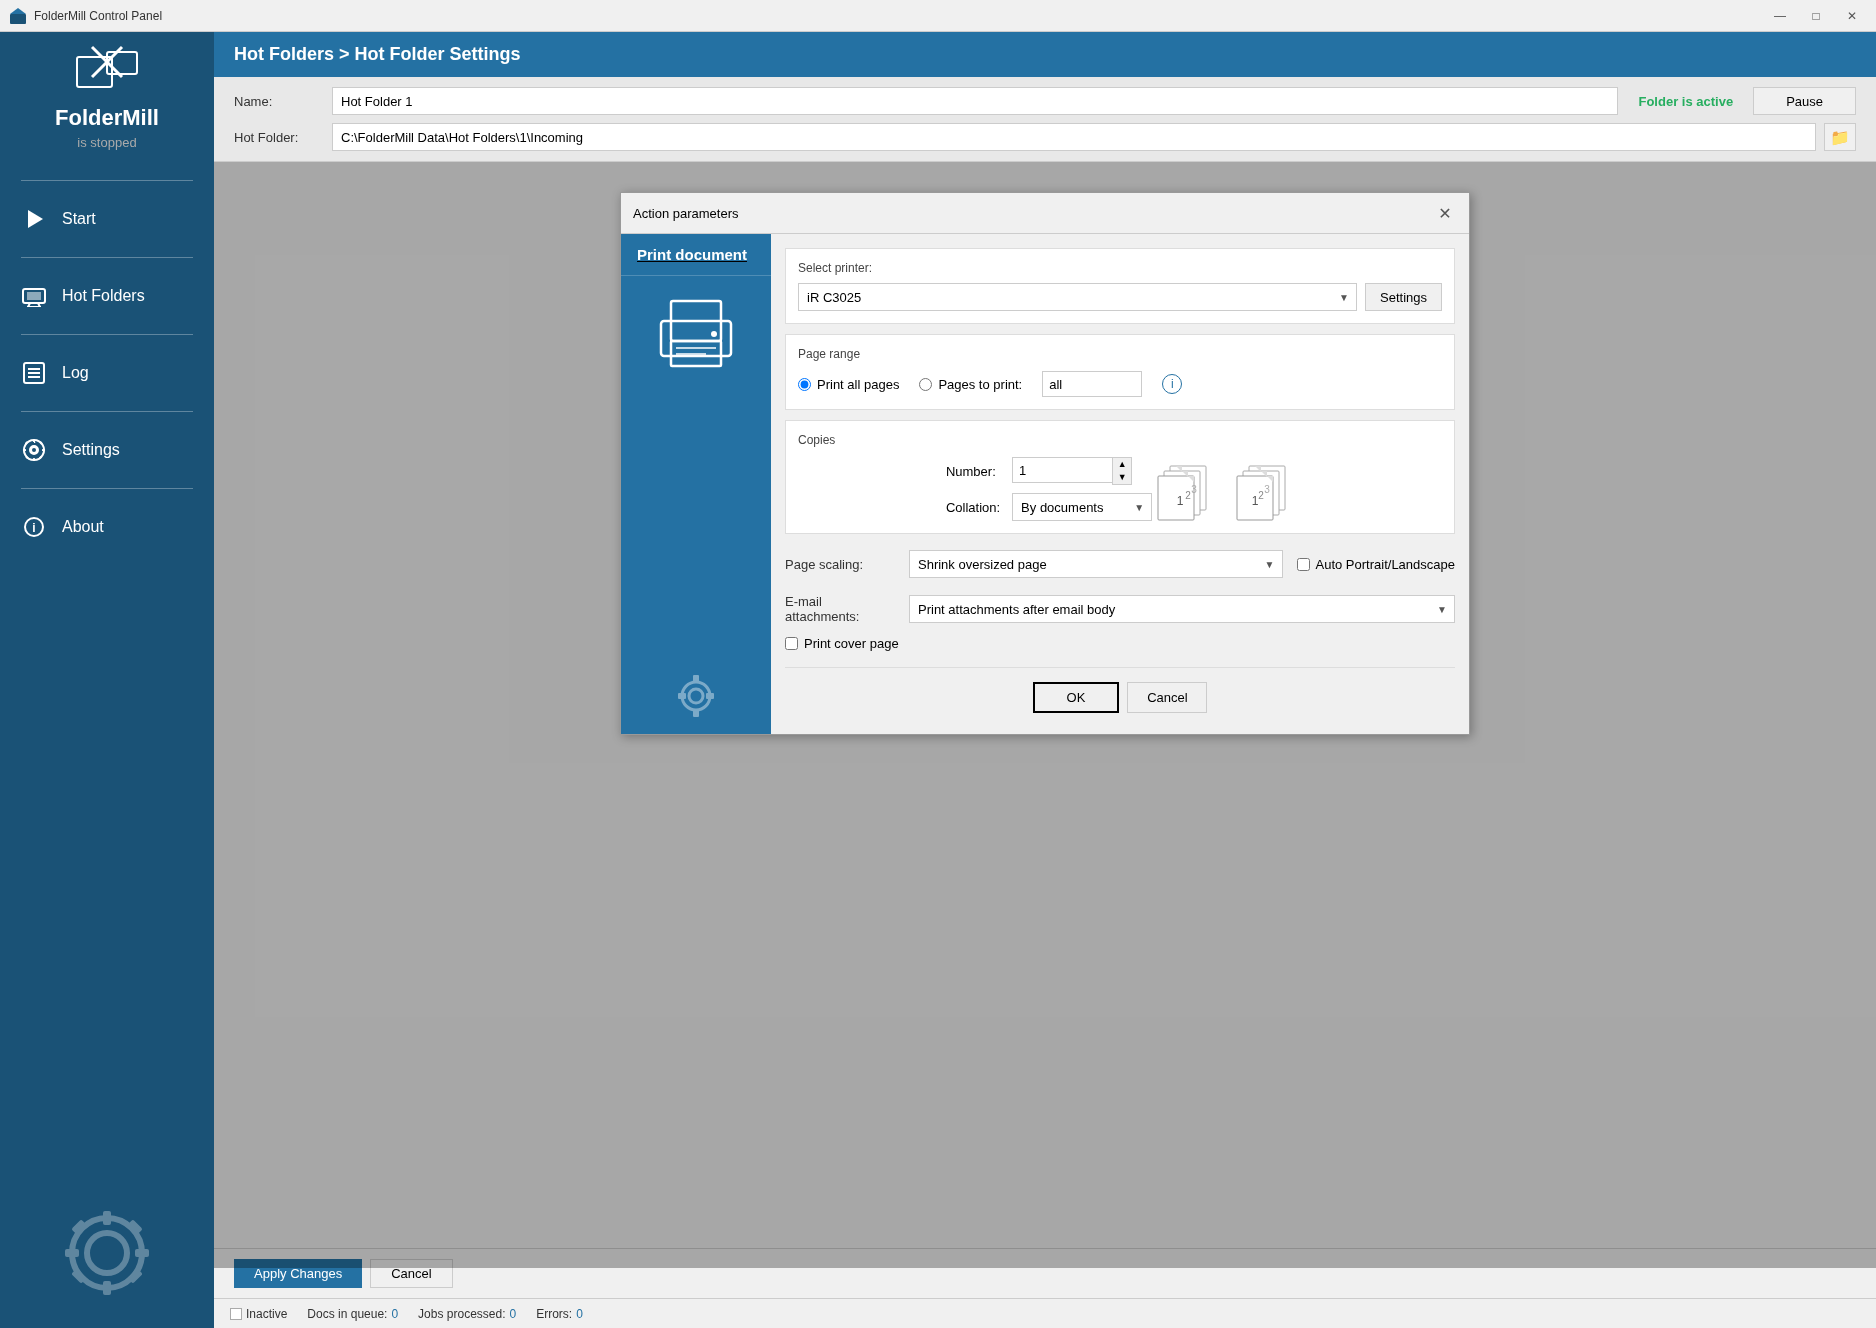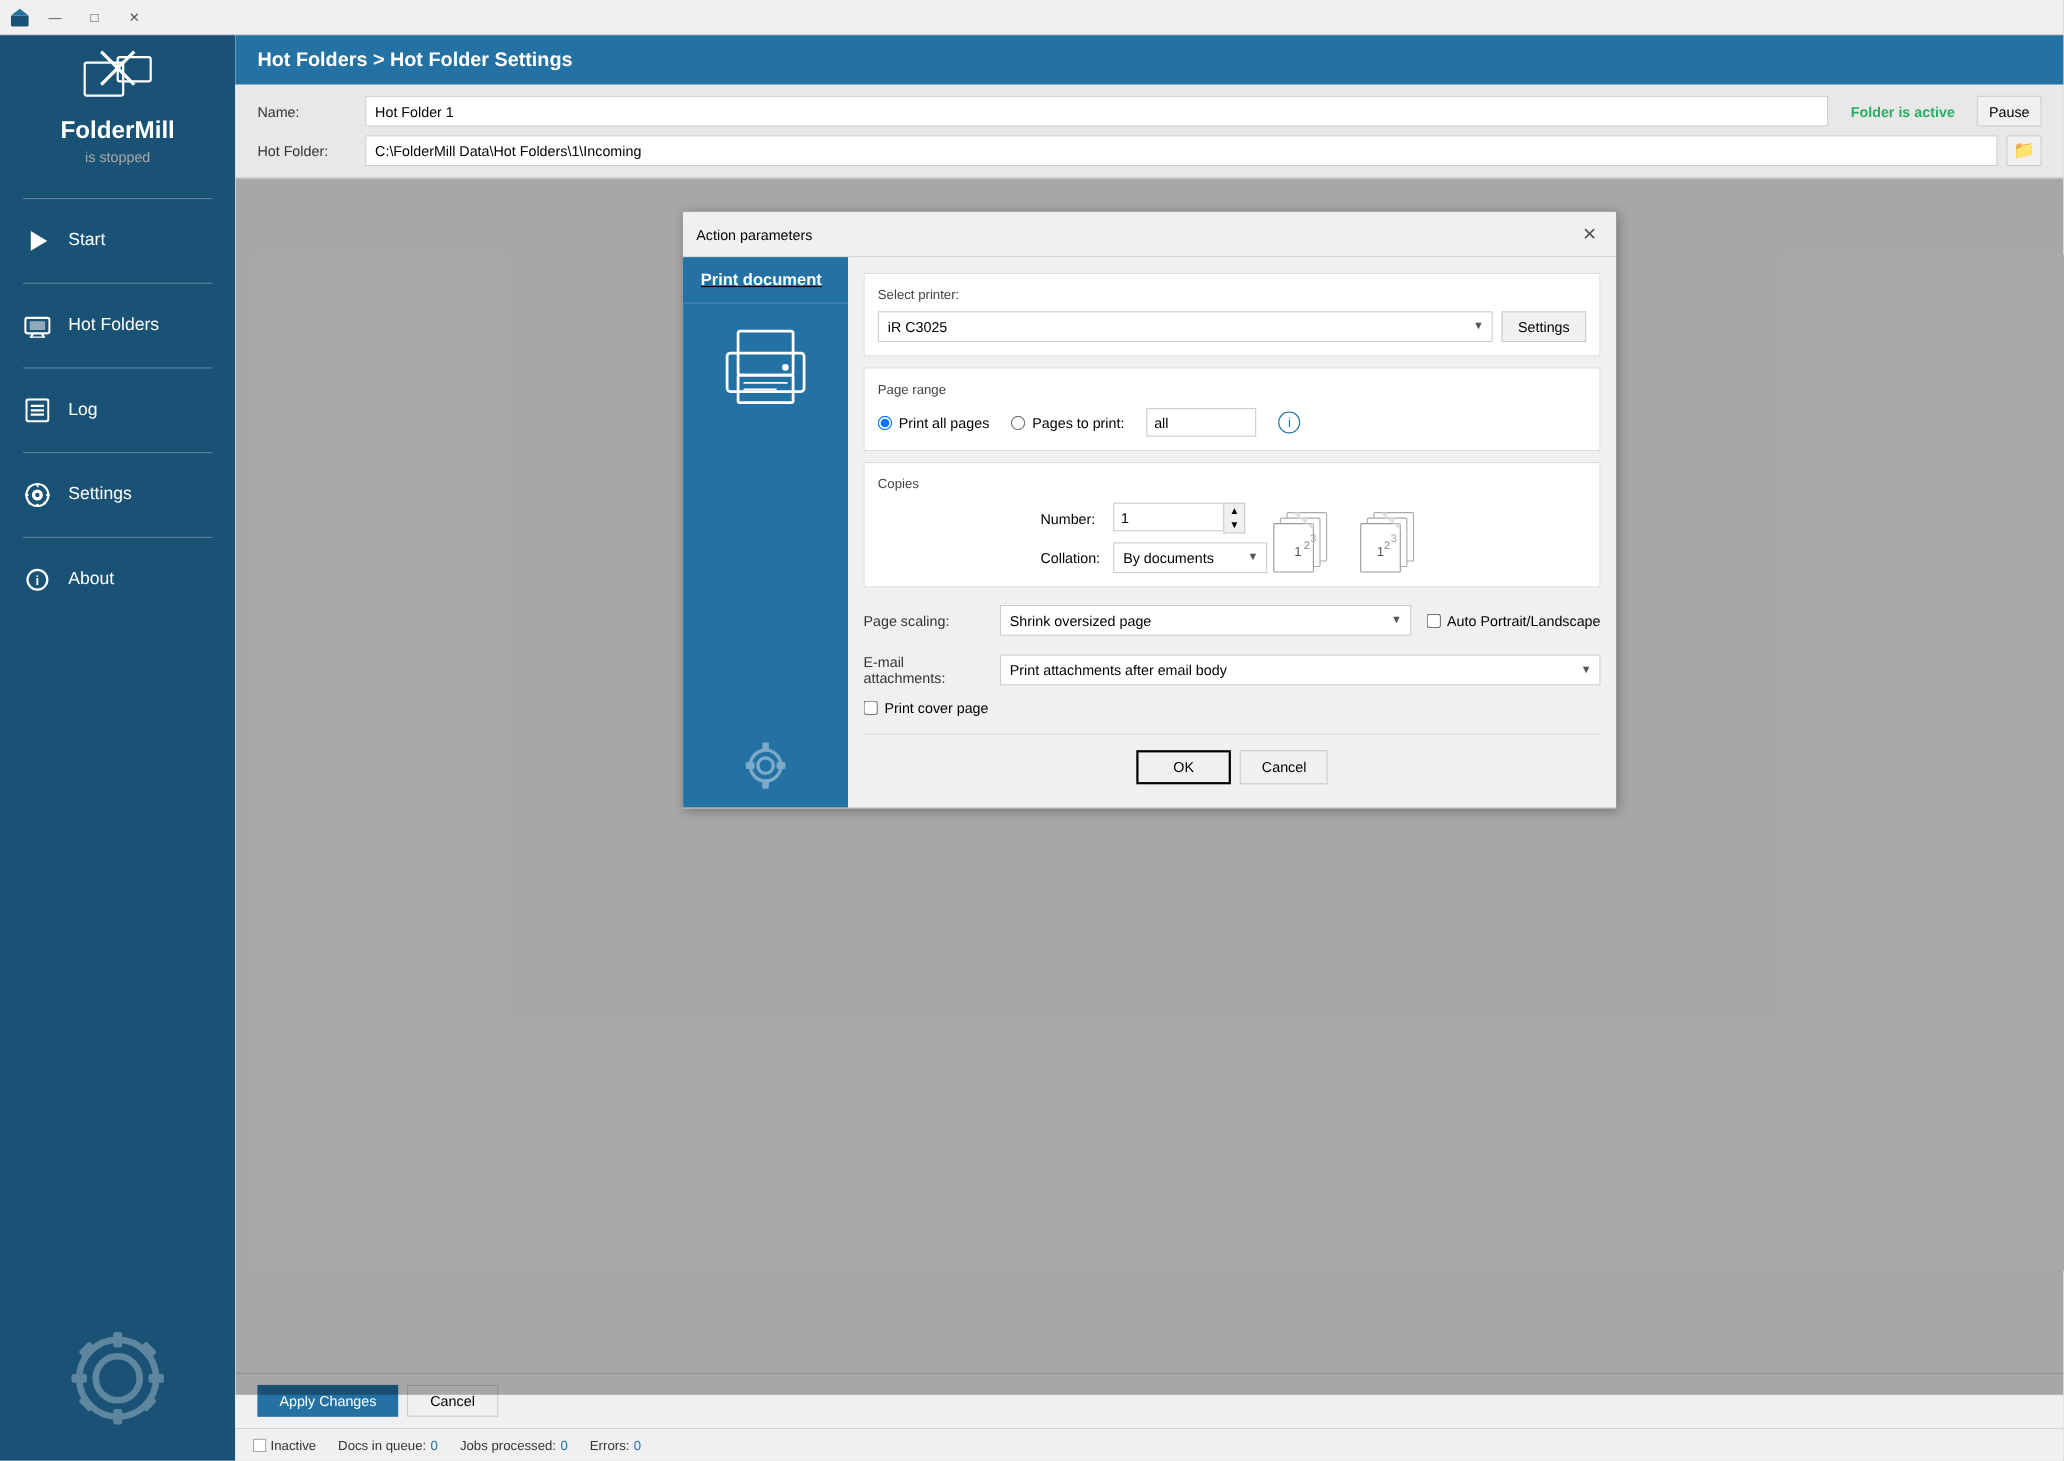--- a/index.html
+++ b/index.html
@@ -67,21 +67,21 @@
       flex: 1; padding: 4px 8px; border: 1px solid #ccc; background: white;
       font-size: 13px; height: 28px;
     }
     .folder-btn {
       width: 32px; height: 28px; background: #f0f0f0; border: 1px solid #ccc;
       cursor: pointer; display: flex; align-items: center; justify-content: center;
       color: #c77b00; font-size: 16px;
     }
     .status-active { color: #27ae60; font-size: 13px; font-weight: bold; }
     .pause-btn {
-      padding: 4px 10px; background: #f0f0f0; border: 1px solid #ccc;
+      padding: 4px 32px; background: #f0f0f0; border: 1px solid #ccc;
       cursor: pointer; font-size: 13px; height: 28px;
     }
 
     
     .dialog-overlay {
       position: absolute;
       top: 0; left: 0; right: 0; bottom: 30px;
       background: rgba(0,0,0,0.3);
       display: flex;
       align-items: flex-start;
@@ -208,20 +208,21 @@
 </head>
 <body>
 
 <div class="title-bar">
   <span class="title-bar-icon">
     <svg width="20" height="20" viewBox="0 0 20 20">
       <rect x="2" y="8" width="16" height="10" rx="1" fill="#1a5276"></rect>
       <polygon points="10,2 18,8 2,8" fill="#2471a3"></polygon>
     </svg>
   </span>
+  <span class="title-bar-title">FolderMill Control Panel</span>
   <div class="title-bar-controls">
     <button class="title-bar-btn">—</button>
     <button class="title-bar-btn">□</button>
     <button class="title-bar-btn close">✕</button>
   </div>
 </div>
 
 <div class="app-container">
 
   <div class="sidebar">

